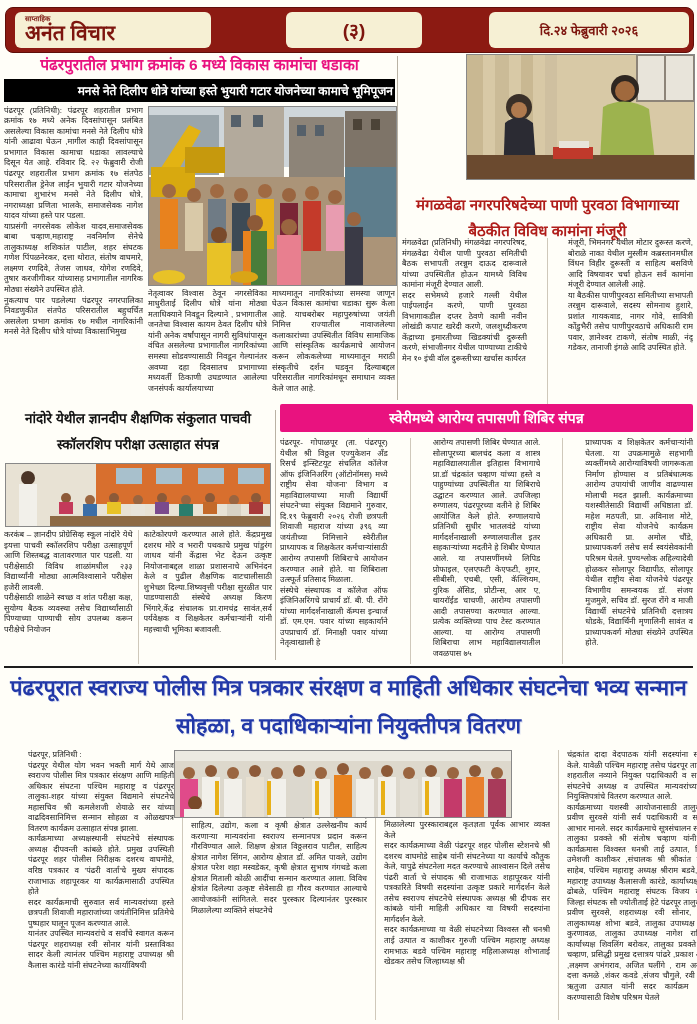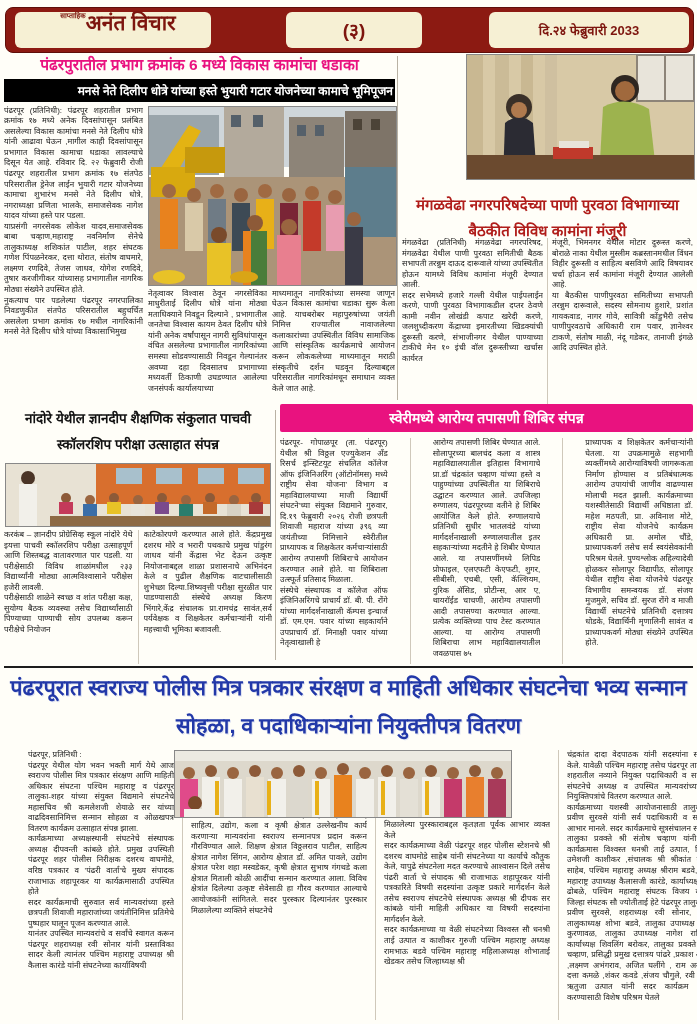--- a/index.html
+++ b/index.html
@@ -3,21 +3,21 @@
 <meta charset="utf-8">
 <style>
   html,body{margin:0;padding:0;background:#e8e8e4;}
   .page{position:relative;width:697px;height:1024px;margin:0 auto;background:#fffef8;
         font-family:"Liberation Sans","DejaVu Sans",sans-serif;color:#1d1d1d;overflow:hidden;}
   
   .masthead{position:absolute;left:5px;top:7px;width:687px;height:44px;background:#8c1a12;
             border-radius:8px;border:1px solid #5f0f0a;}
   .mh-box{position:absolute;top:4px;bottom:4px;background:#f6f0d4;border-radius:6px;
           color:#7d150e;display:flex;align-items:center;justify-content:center;}
-  .mh-left{left:9px;width:196px;align-items:flex-start;padding-left:10px;box-sizing:border-box;}
+  .mh-left{left:9px;width:196px;flex-direction:column;align-items:flex-start;padding-left:10px;box-sizing:border-box;}
   .mh-weekly{font-size:7px;font-weight:bold;line-height:1;}
   .mh-paper{font-size:21px;font-weight:bold;line-height:1.05;}
   .mh-center{left:280px;width:136px;font-size:19px;font-weight:bold;}
   .mh-right{left:483px;width:200px;font-size:13px;font-weight:bold;}
   
   .body-text{font-size:8px;line-height:1.32;text-align:justify;white-space:pre-line;
              overflow:hidden;color:#1b1b1b;}
   .vrule{position:absolute;width:1px;background:#b9b2a4;}
   .hrule{position:absolute;height:2px;background:#1d1d1d;}
   .colrule{width:1px;background:#cfc8ba;flex:0 0 1px;}
@@ -29,21 +29,21 @@
   .art1-body{position:relative;margin-top:4px;height:292px;}
   .art1-col1{position:absolute;left:0;top:0;width:139px;height:292px;}
   .art1-photo{position:absolute;left:144px;top:0;width:247px;height:178px;border:1px solid #888;}
   .art1-col2{position:absolute;left:144px;top:183px;width:119px;height:109px;}
   .art1-col3{position:absolute;left:268px;top:183px;width:123px;height:109px;}
   
   .art2{position:absolute;left:402px;top:52px;width:291px;height:354px;}
   .art2-photo{position:absolute;left:64px;top:2px;width:227px;height:124px;border:1px solid #888;}
   .art2-headline{position:absolute;left:0;top:132px;width:291px;font-size:15px;font-weight:bold;
                  color:#b01d1a;text-align:center;line-height:1.7;margin-top:8px;}
-  .art2-body{position:absolute;left:0;top:186px;width:291px;height:168px;display:flex;gap:4px;}
+  .art2-body{position:absolute;left:0;top:186px;width:291px;height:168px;display:flex;gap:20px;}
   .art2-body .col{flex:1 1 50%;height:168px;}
   
   .art3{position:absolute;left:4px;top:404px;width:268px;height:260px;}
   .art3-headline{font-size:13.5px;font-weight:bold;color:#111;text-align:center;line-height:1.95;padding-top:2px;}
   .art3-photo{position:absolute;left:1px;top:59px;width:264px;height:62px;border:1px solid #888;}
   .art3-body{position:absolute;left:0;top:126px;width:268px;height:134px;display:flex;gap:5px;}
   .art3-body .col{flex:1 1 50%;height:134px;}
   
   .art4{position:absolute;left:280px;top:404px;width:413px;height:260px;}
   .art4-banner{height:28px;background:#e9127f;color:#fff;font-size:14px;font-weight:bold;
@@ -69,21 +69,21 @@
 
   <div class="masthead">
     <div class="mh-box mh-left">
       <span class="mh-weekly">साप्ताहिक</span>
       <span class="mh-paper">अनंत विचार</span>
     </div>
     <div class="mh-box mh-center">
       <span>(३)</span>
     </div>
     <div class="mh-box mh-right">
-      <span>दि.२४ फेब्रुवारी 2033</span>
+      <span>दि.२४ फेब्रुवारी २०२६</span>
     </div>
   </div>
 
   <div class="art1">
     <div class="art1-headline">पंढरपुरातील प्रभाग क्रमांक 6 मध्ये विकास कामांचा धडाका</div>
     <div class="art1-sub">मनसे नेते दिलीप धोत्रे यांच्या हस्ते भुयारी गटार योजनेच्या कामाचे भूमिपूजन</div>
     <div class="art1-body">
       <div class="body-text art1-col1">पंढरपूर (प्रतिनिधी): पंढरपूर शहरातील प्रभाग क्रमांक १७ मध्ये अनेक दिवसांपासून प्रलंबित असलेल्या विकास कामांचा मनसे नेते दिलीप धोत्रे यांनी आढावा घेऊन ,मागील काही दिवसांपासून प्रभागात विकास कामाचा धडाका लावल्याचे दिसून येत आहे. रविवार दि. २२ फेब्रुवारी रोजी पंढरपूर शहरातील प्रभाग क्रमांक १७ संतपेठ परिसरातील ड्रेनेज लाईन भुयारी गटार योजनेच्या कामाचा शुभारंभ मनसे नेते दिलीप धोत्रे, नगराध्यक्षा प्रणिता भालके, समाजसेवक नागेश यादव यांच्या हस्ते पार पडला.
 याप्रसंगी नगरसेवक लोकेश यादव,समाजसेवक बाबा चव्हाण,महाराष्ट्र नवनिर्माण सेनेचे तालुकाध्यक्ष शशिकांत पाटील, शहर संघटक गणेश पिंपळनेरकर, दत्ता थोरात, संतोष वाघमारे, लक्ष्मण रणदिवे, तेजस जाधव, योगेश रणदिवे, तुषार करजीगीकर यांच्यासह प्रभागातील नागरिक मोठ्या संख्येने उपस्थित होते.
 नुकत्याच पार पडलेल्या पंढरपूर नगरपालिका निवडणुकीत संतपेठ परिसरातील बहुचर्चित असलेला प्रभाग क्रमांक १७ मधील नागरिकांनी मनसे नेते दिलीप धोत्रे यांच्या विकासाभिमुख</div>

